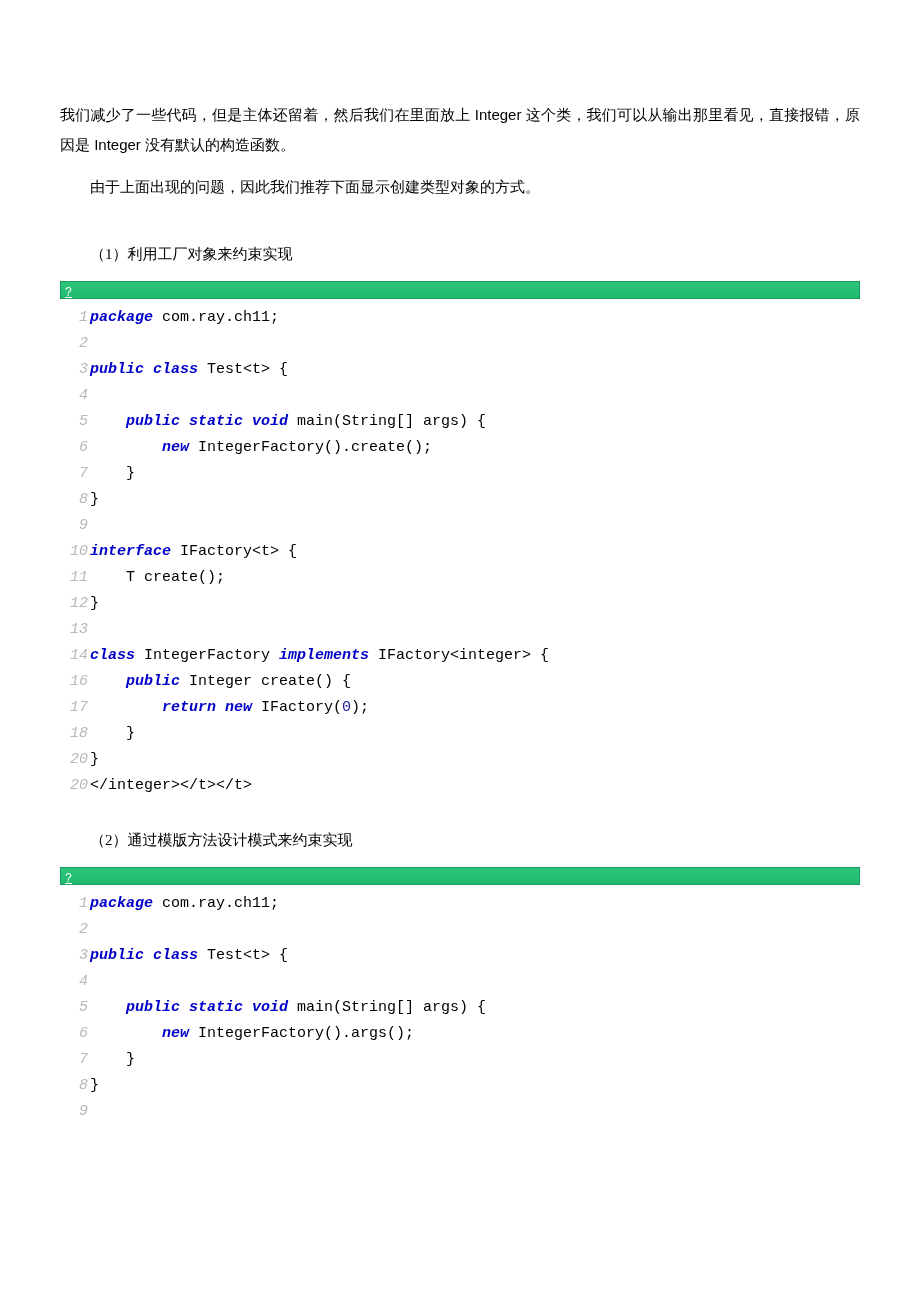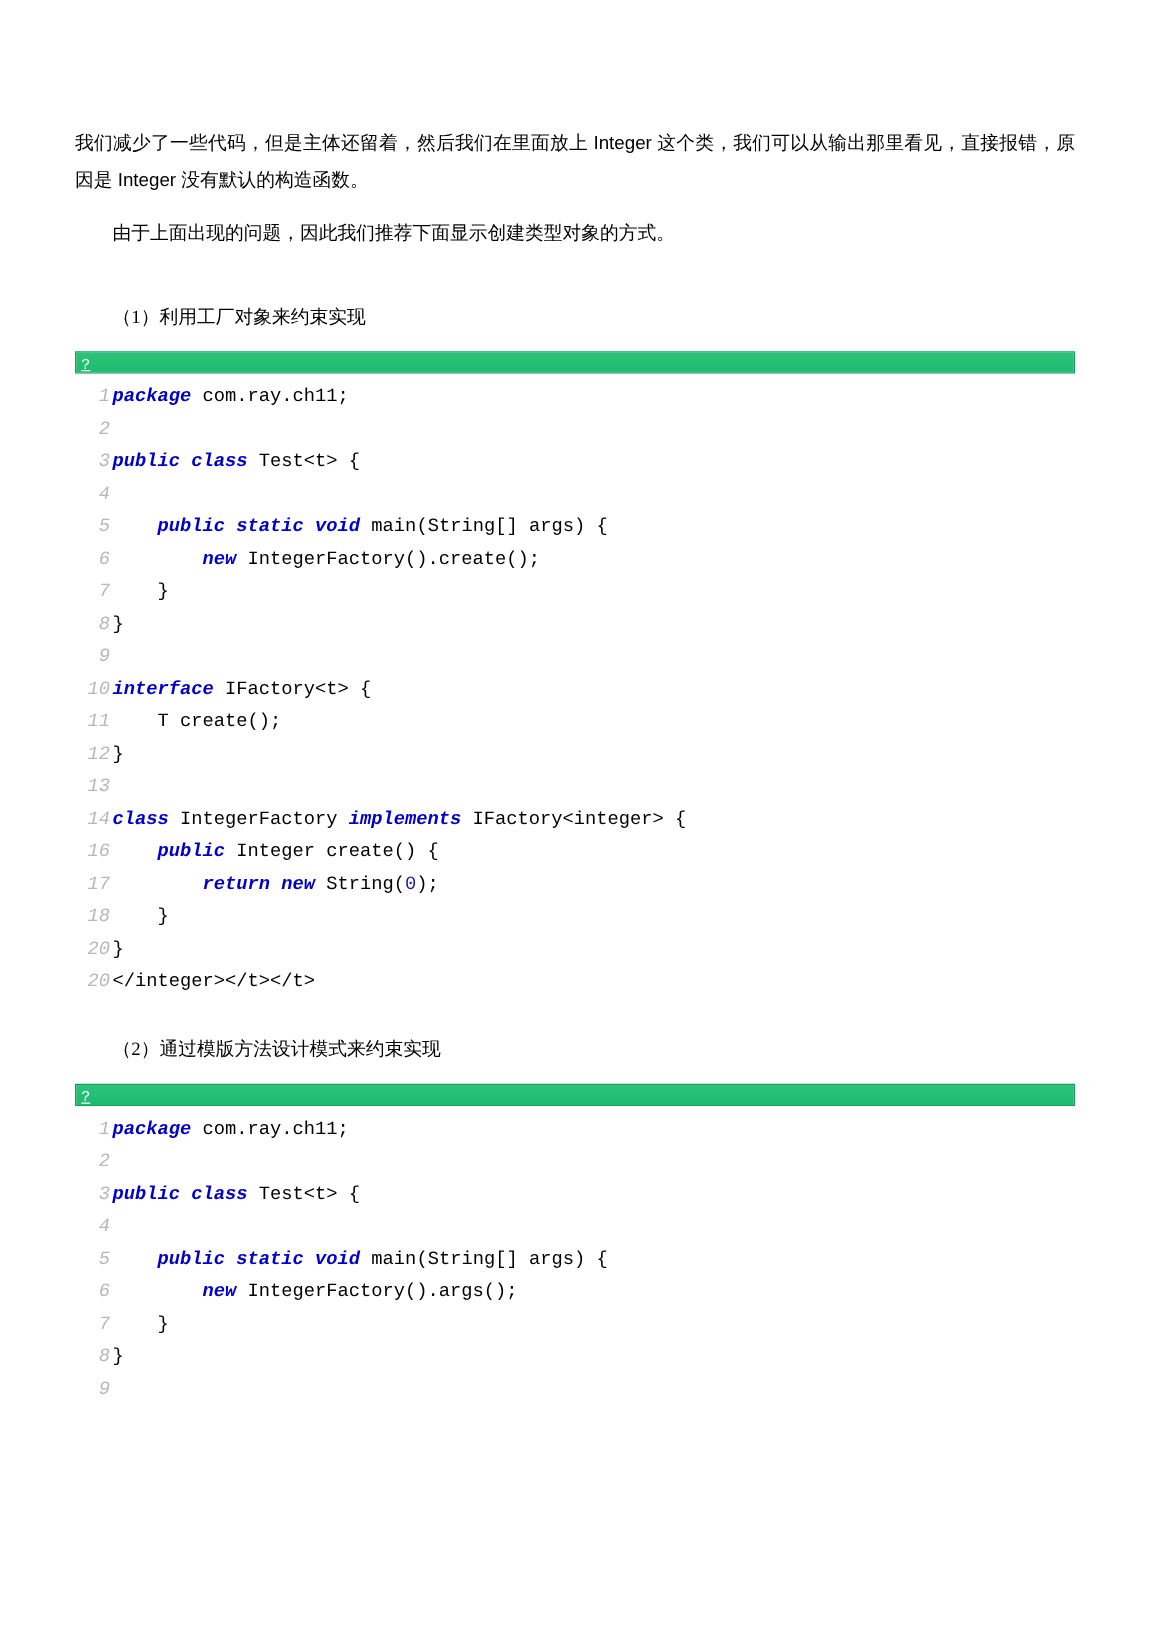--- a/index.html
+++ b/index.html
@@ -96,21 +96,21 @@
         <div class="code-line"><span class="ln">6</span><span class="code-text"><span>        </span><span class="kw">new</span><span> IntegerFactory().create();</span></span></div>
         <div class="code-line"><span class="ln">7</span><span class="code-text"><span>    }</span></span></div>
         <div class="code-line"><span class="ln">8</span><span class="code-text"><span>}</span></span></div>
         <div class="code-line"><span class="ln">9</span><span class="code-text"></span></div>
         <div class="code-line"><span class="ln">10</span><span class="code-text"><span class="kw">interface</span><span> IFactory&lt;t&gt; {</span></span></div>
         <div class="code-line"><span class="ln">11</span><span class="code-text"><span>    T create();</span></span></div>
         <div class="code-line"><span class="ln">12</span><span class="code-text"><span>}</span></span></div>
         <div class="code-line"><span class="ln">13</span><span class="code-text"></span></div>
         <div class="code-line"><span class="ln">14</span><span class="code-text"><span class="kw">class</span><span> IntegerFactory </span><span class="kw">implements</span><span> IFactory&lt;integer&gt; {</span></span></div>
         <div class="code-line"><span class="ln">16</span><span class="code-text"><span>    </span><span class="kw">public</span><span> Integer create() {</span></span></div>
-        <div class="code-line"><span class="ln">17</span><span class="code-text"><span>        </span><span class="kw">return</span><span> </span><span class="kw">new</span><span> String(</span><span class="num">0</span><span>);</span></span></div>
+        <div class="code-line"><span class="ln">17</span><span class="code-text"><span>        </span><span class="kw">return</span><span> </span><span class="kw">new</span><span> IFactory(</span><span class="num">0</span><span>);</span></span></div>
         <div class="code-line"><span class="ln">18</span><span class="code-text"><span>    }</span></span></div>
         <div class="code-line"><span class="ln">20</span><span class="code-text"><span>}</span></span></div>
         <div class="code-line"><span class="ln">20</span><span class="code-text"><span>&lt;/integer&gt;&lt;/t&gt;&lt;/t&gt;</span></span></div>
       </div>
   </div>
 
   <p class="para indent">（2）通过模版方法设计模式来约束实现</p>
 
   <div class="code-block">
     <div class="code-header">

